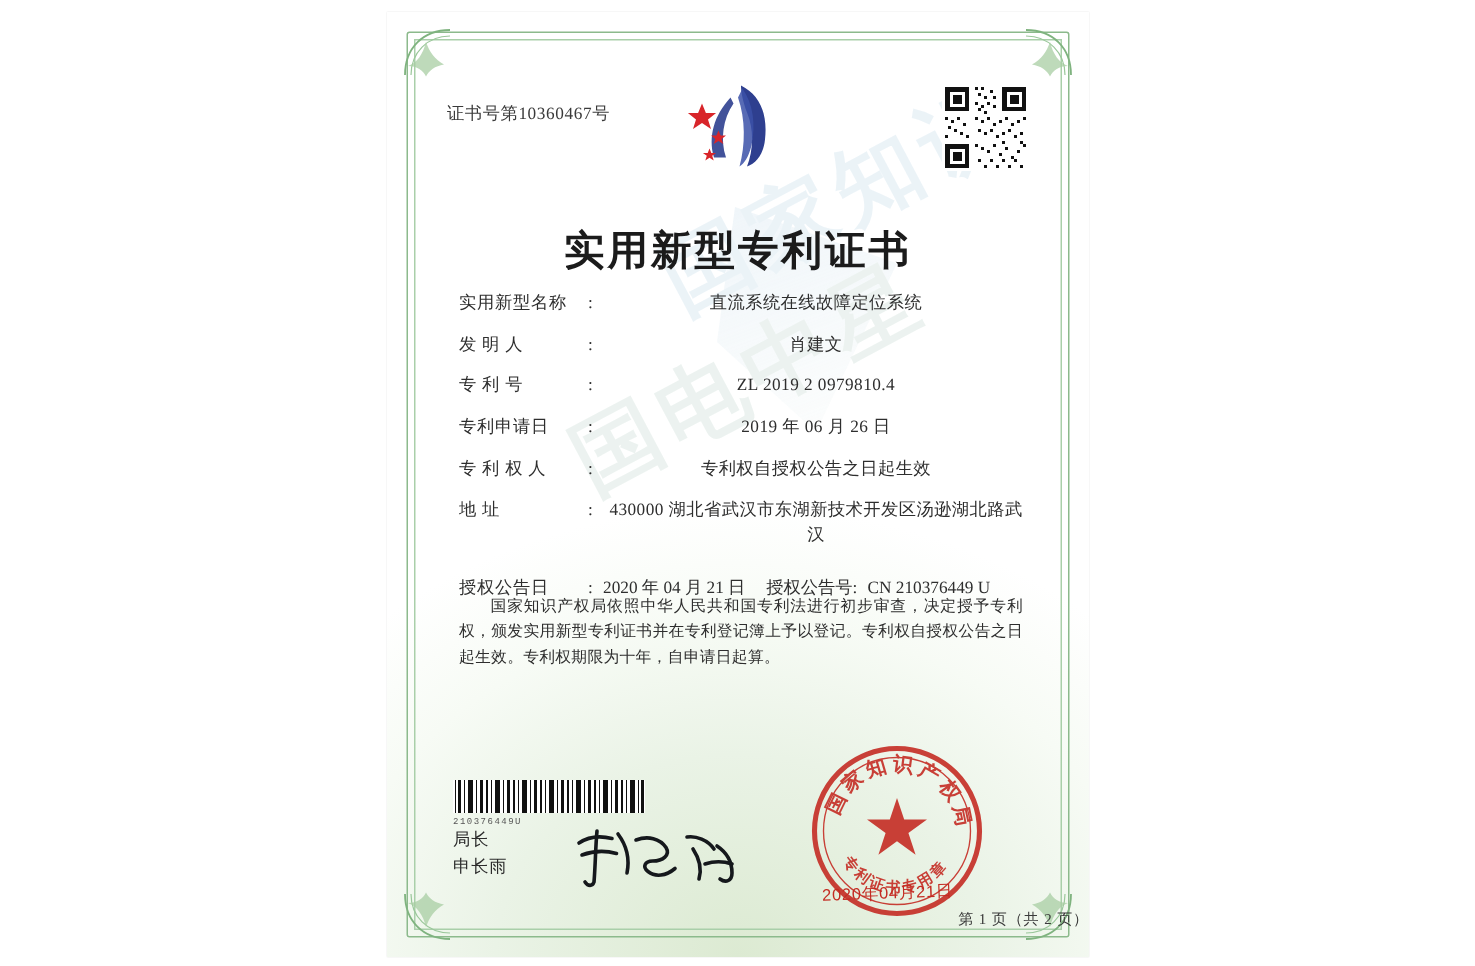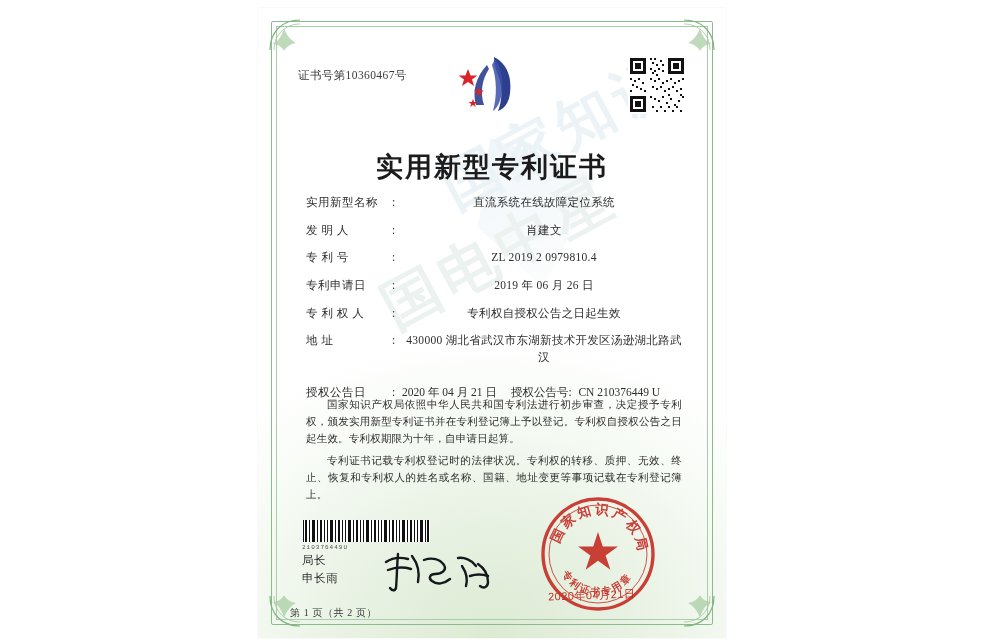--- a/index.html
+++ b/index.html
@@ -248,25 +248,24 @@
     letter-spacing: 0.5px;
     font-family: "Liberation Sans", sans-serif;
     transform: rotate(-2deg);
   }
 
   
   .page-foot {
     position: absolute;
     left: 0; right: 0;
     bottom: 18px;
-    text-align: left;
+    text-align: right;
     font-size: 10px;
     color: #3a3a3a;
     letter-spacing: 0.6px;
-    padding-left: 32px;
   }
 </style>
 </head>
 <body>
 
 <div class="page">
   <div class="sheet">
 
     <div class="border-outer"></div>
     <div class="border-inner"></div>
@@ -431,21 +430,20 @@
         <span class="colon">:</span>
         <span class="val2">2020 年 04 月 21 日</span>
         <span class="sub-lbl">授权公告号</span>
         <span class="colon">:</span>
         <span class="val2">CN 210376449 U</span>
       </div>
     </div>
 
     <div class="paras">
       <p>国家知识产权局依照中华人民共和国专利法进行初步审查，决定授予专利权，颁发实用新型专利证书并在专利登记簿上予以登记。专利权自授权公告之日起生效。专利权期限为十年，自申请日起算。</p>
-      <p>专利证书记载专利权登记时的法律状况。专利权的转移、质押、无效、终止、恢复和专利权人的姓名或名称、国籍、地址变更等事项记载在专利登记簿上。</p>
     </div>
 
     <div class="barcode">
       <svg width="128" height="22" viewBox="0 0 128 22" shape-rendering="crispEdges">
         <rect width="128" height="22" fill="#fff"></rect>
         <g fill="#111">
           <rect x="1" y="0" width="1" height="22"></rect>
             <rect x="3" y="0" width="2" height="22"></rect>
             <rect x="7" y="0" width="1" height="22"></rect>
           <rect x="10" y="0" width="3" height="22"></rect>

